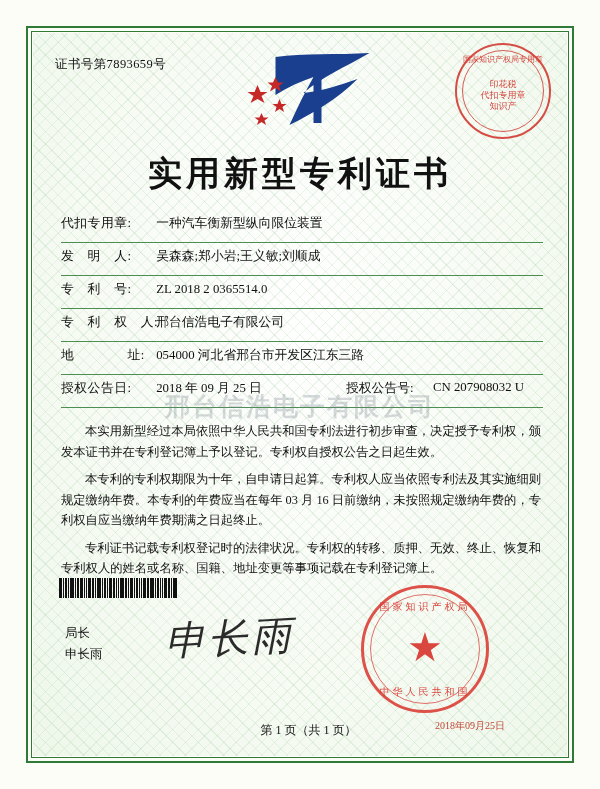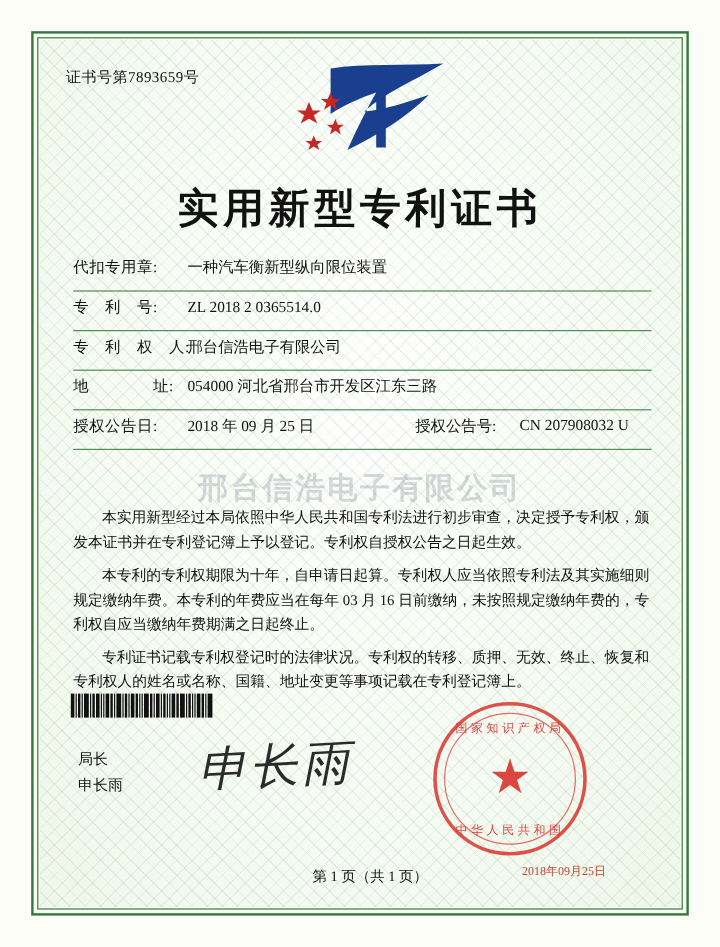--- a/index.html
+++ b/index.html
@@ -325,27 +325,42 @@
         <path d="M96 14 L104 14 L104 72 L96 72 Z" fill="#1b3f8f"></path>
         <g fill="#c62828">
           <polygon points="40,34 43,41 50,41 44,45 47,52 40,48 33,52 36,45 30,41 37,41"></polygon>
           <polygon points="58,26 60.5,31.5 66,31.5 61.5,35 63.5,40.5 58,37 52.5,40.5 54.5,35 50,31.5 55.5,31.5"></polygon>
           <polygon points="62,48 64,53 69,53 65,56 66.5,61 62,58 57.5,61 59,56 55,53 60,53"></polygon>
           <polygon points="44,62 46,66.5 51,66.5 47,69.5 48.5,74 44,71 39.5,74 41,69.5 37,66.5 42,66.5"></polygon>
         </g>
       </svg>
     </div>
 
+    <div class="seal-top">
+      <div class="seal-top-inner"></div>
+      <div class="seal-top-inner2"></div>
+      <div class="seal-arc">国家知识产权局专用章</div>
+      <div class="seal-top-text">
+        <div>印花税</div>
+        <div>代扣专用章</div>
+        <div>知识产</div>
+      </div>
+    </div>
 
     <div class="main-title">实用新型专利证书</div>
 
     <div class="fields">
       <div class="field-row">
         <span class="label">代扣专用章:</span>
         <span class="value">一种汽车衡新型纵向限位装置</span>
+        <div class="rule"></div>
+      </div>
+      <div class="field-row">
+        <span class="label">发　明　人:</span>
+        <span class="value">吴森森;郑小岩;王义敏;刘顺成</span>
         <div class="rule"></div>
       </div>
       <div class="field-row">
         <span class="label">专　利　号:</span>
         <span class="value">ZL 2018 2 0365514.0</span>
         <div class="rule"></div>
       </div>
       <div class="field-row">
         <span class="label">专　利　权　人:</span>
         <span class="value">邢台信浩电子有限公司</span>

